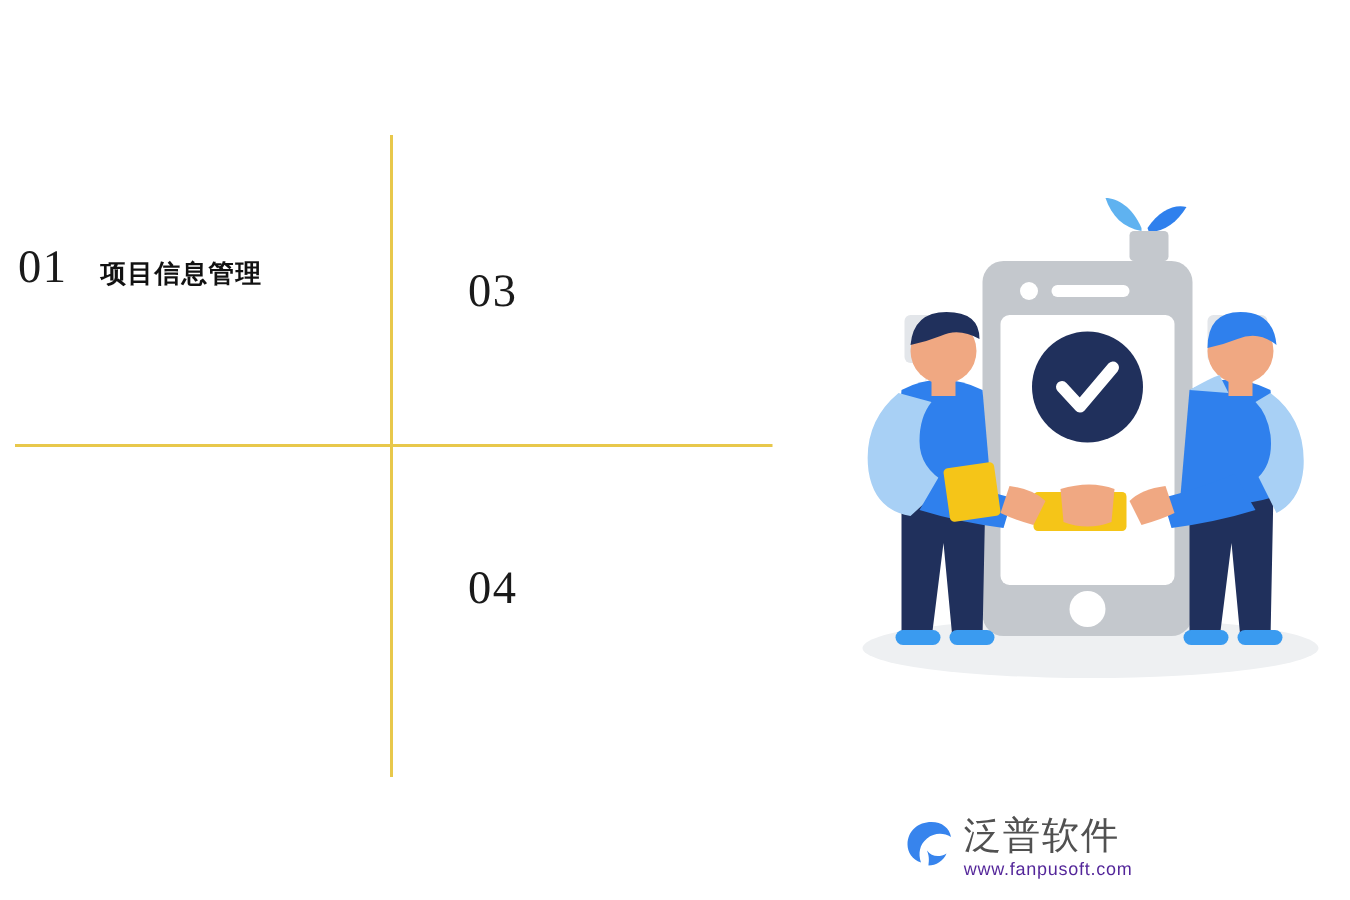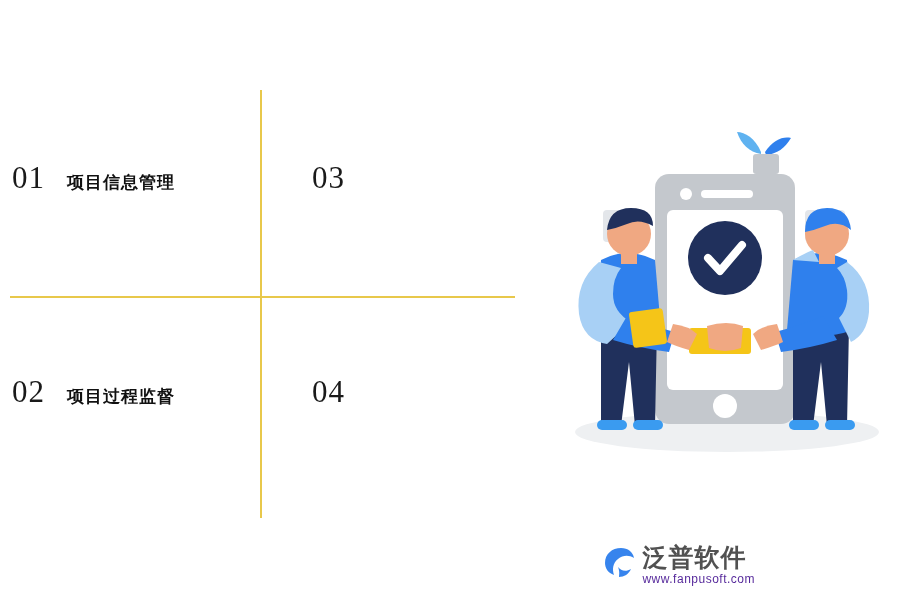--- a/index.html
+++ b/index.html
@@ -58,21 +58,21 @@
     font-weight: bold;
     letter-spacing: 1px;
   }
 
   #item-01 { left: 12px;  top: 160px; }
   #item-01 .item-label { margin-left: 22px; }
 
   #item-02 { left: 12px;  top: 374px; }
   #item-02 .item-label { margin-left: 22px; }
 
-  #item-03 { left: 312px; top: 160px; }
+  #item-03 { left: 312px; top: 176px; }
   #item-03 .item-label { margin-left: 46px; }
 
   #item-04 { left: 312px; top: 374px; flex-direction: column; }
   #item-04 .item-label { margin-left: 46px; }
 
   
   .illustration {
     position: absolute;
     left: 555px;
     top: 110px;
@@ -95,21 +95,21 @@
     margin-right: 6px;
     margin-top: 2px;
   }
   .logo-text {
     display: flex;
     flex-direction: column;
     align-items: flex-start;
   }
   .logo-name {
     font-size: 25px;
-    font-weight: bold;
+    font-weight: normal;
     color: #4a4a4a;
     line-height: 1.05;
     letter-spacing: 1px;
   }
   .logo-url {
     font-size: 12px;
     color: #4c1d95;
     letter-spacing: 0.5px;
     margin-top: 2px;
   }
@@ -120,24 +120,20 @@
 <div class="page">
 
   <div class="grid-line-vertical"></div>
   <div class="grid-line-horizontal"></div>
 
   <div class="item" id="item-01">
     <span class="item-num">01</span>
     <span class="item-label">项目信息管理</span>
   </div>
 
-  <div class="item" id="item-02">
-    <span class="item-num">02</span>
-    <span class="item-label">项目过程监督</span>
-  </div>
 
   <div class="item" id="item-03">
     <span class="item-num">03</span>
   </div>
 
   <div class="item" id="item-04">
     <span class="item-num">04</span>
   </div>
 
   <div class="illustration">

